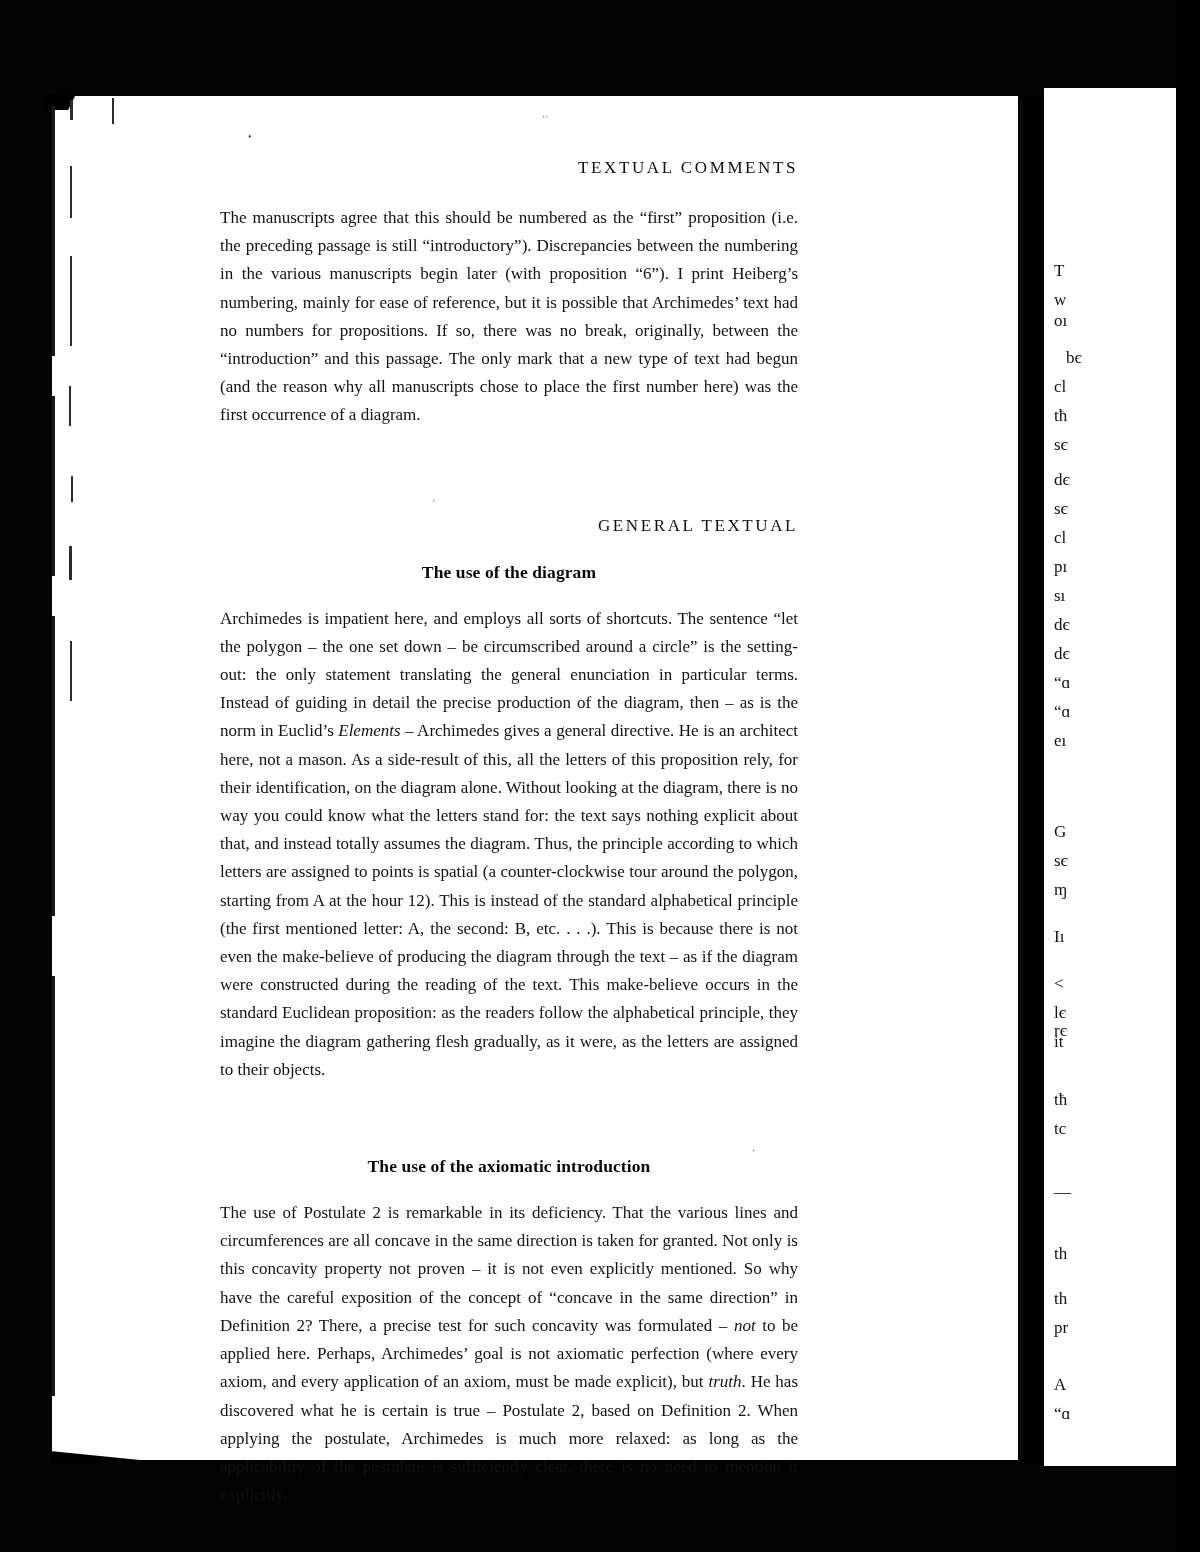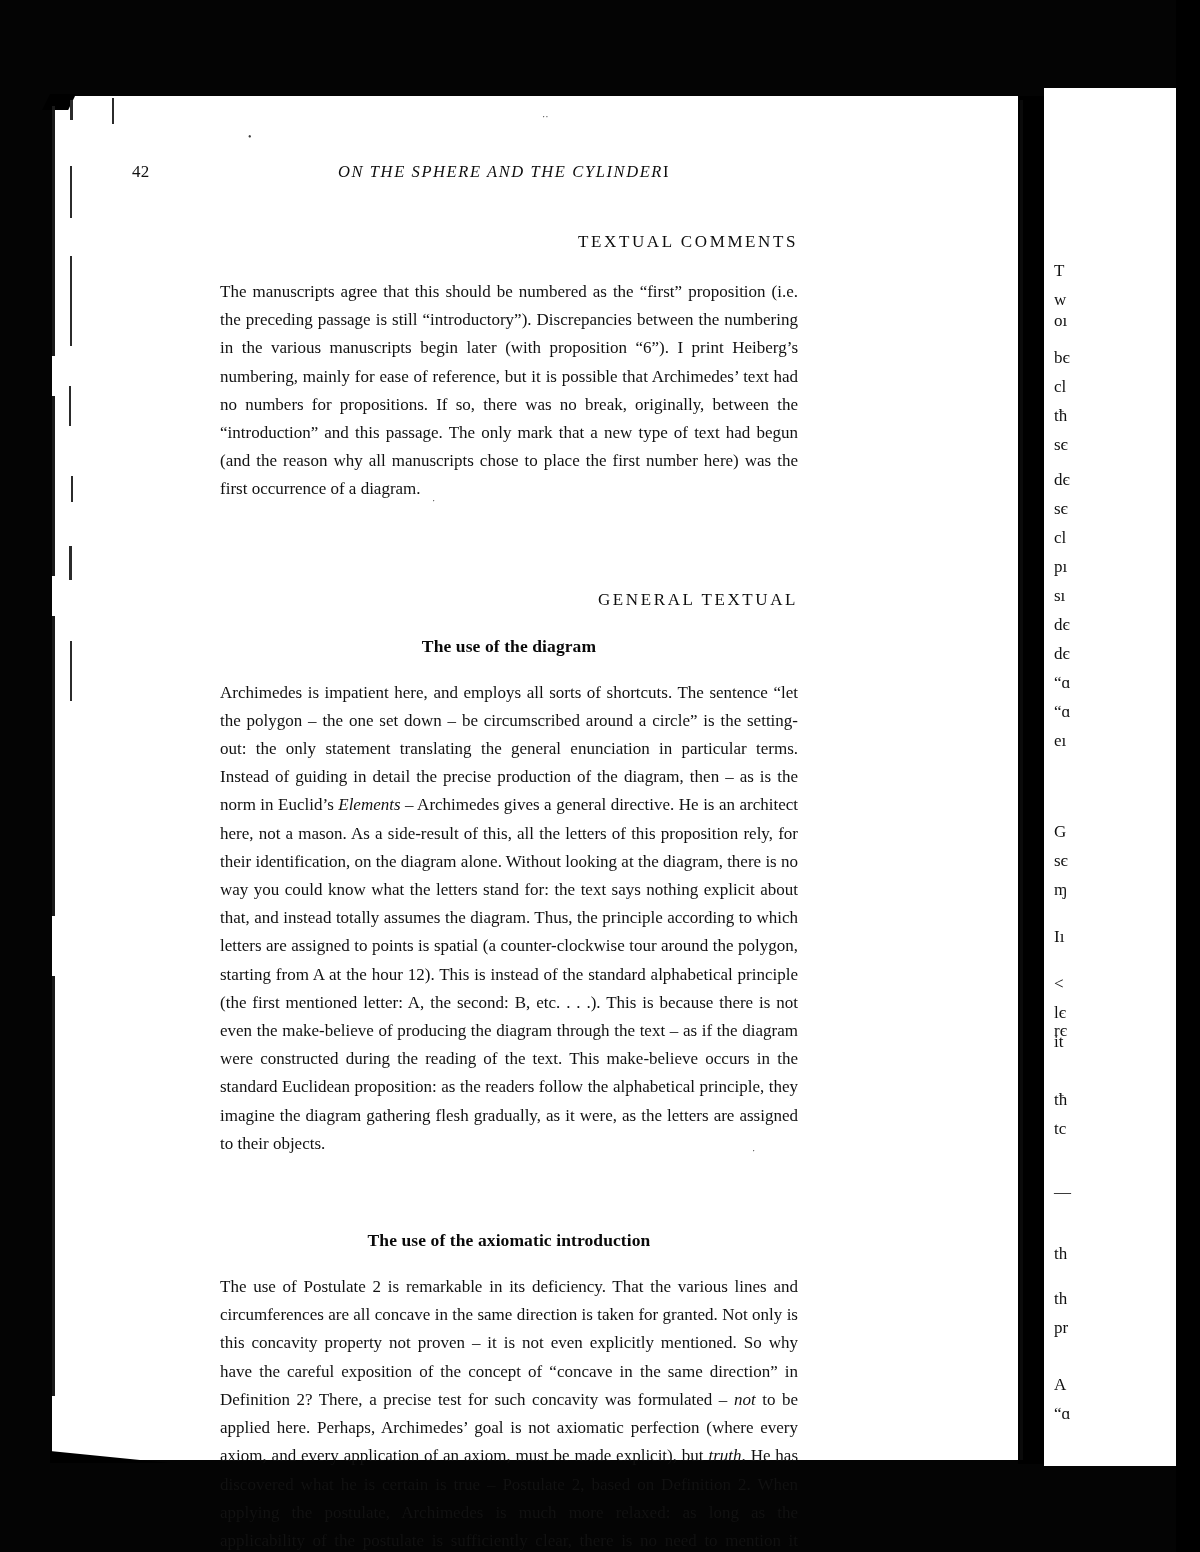--- a/index.html
+++ b/index.html
@@ -216,24 +216,20 @@
     <div class="speck" style="left:18px;top:4px;width:3px;height:20px;"></div>
     <div class="speck" style="left:60px;top:2px;width:2px;height:26px;"></div>
 
     <span class="stray" style="left:196px;top:36px;">•</span>
     <span class="stray" style="left:490px;top:16px;">··</span>
     <span class="stray" style="left:380px;top:400px;">·</span>
     <span class="stray" style="left:700px;top:1050px;">·</span>
 
     <div id="text-col">
 
-      <div class="running-head-row">
-        <span class="folio">42</span>
-        <span class="running-head"><span>ON THE SPHERE AND THE CYLINDER</span><span class="tail">I</span></span>
-      </div>
 
       <h2 class="section-head">TEXTUAL COMMENTS</h2>
       <p class="body">The manuscripts agree that this should be numbered as the “first” proposition (i.e. the preceding passage is still “introductory”). Discrepancies between the numbering in the various manuscripts begin later (with proposition “6”). I print Heiberg’s numbering, mainly for ease of reference, but it is possible that Archimedes’ text had no numbers for propositions. If so, there was no break, originally, between the “introduction” and this passage. The only mark that a new type of text had begun (and the reason why all manuscripts chose to place the first number here) was the first occurrence of a diagram.</p>
 
       <div class="gap-xl"></div>
 
       <h2 class="section-head">GENERAL TEXTUAL</h2>
       <h3 class="sub-head">The use of the diagram</h3>
 
       <p class="body"><span>Archimedes is impatient here, and employs all sorts of shortcuts. The sentence “let the polygon – the one set down – be circumscribed around a circle” is the setting-out: the only statement translating the general enunciation in particular terms. Instead of guiding in detail the precise production of the diagram, then – as is the norm in Euclid’s </span><em>Elements</em><span> – Archimedes gives a general directive. He is an architect here, not a mason. As a side-result of this, all the letters of this proposition rely, for their identification, on the diagram alone. Without looking at the diagram, there is no way you could know what the letters stand for: the text says nothing explicit about that, and instead totally assumes the diagram. Thus, the principle according to which letters are assigned to points is spatial (a counter-clockwise tour around the polygon, starting from A at the hour 12). This is instead of the standard alphabetical principle (the first mentioned letter: A, the second: B, etc. . . .). This is because there is not even the make-believe of producing the diagram through the text – as if the diagram were constructed during the reading of the text. This make-believe occurs in the standard Euclidean proposition: as the readers follow the alphabetical principle, they imagine the diagram gathering flesh gradually, as it were, as the letters are assigned to their objects.</span></p>
@@ -249,21 +245,21 @@
 
   <div id="gutter"></div>
   <div id="gutter-line"></div>
 
   <div id="margin-note">Eut. 250</div>
 
   <div id="page-right">
       <span class="frag" style="top: 174px;">T</span>
       <span class="frag" style="top: 203px;">w</span>
       <span class="frag" style="top: 224px;">oı</span>
-      <span class="frag" style="top: 261px;">bє</span>
+      <span class="frag" style="top: 261px; margin-left: 12px;">bє</span>
       <span class="frag" style="top: 290px;">cl</span>
       <span class="frag" style="top: 319px;">tħ</span>
       <span class="frag" style="top: 348px;">sє</span>
       <span class="frag" style="top: 383px;">dє</span>
       <span class="frag" style="top: 412px;">sє</span>
       <span class="frag" style="top: 441px;">cl</span>
       <span class="frag" style="top: 470px;">pı</span>
       <span class="frag" style="top: 499px;">sı</span>
       <span class="frag" style="top: 528px;">dє</span>
       <span class="frag" style="top: 557px;">dє</span>

